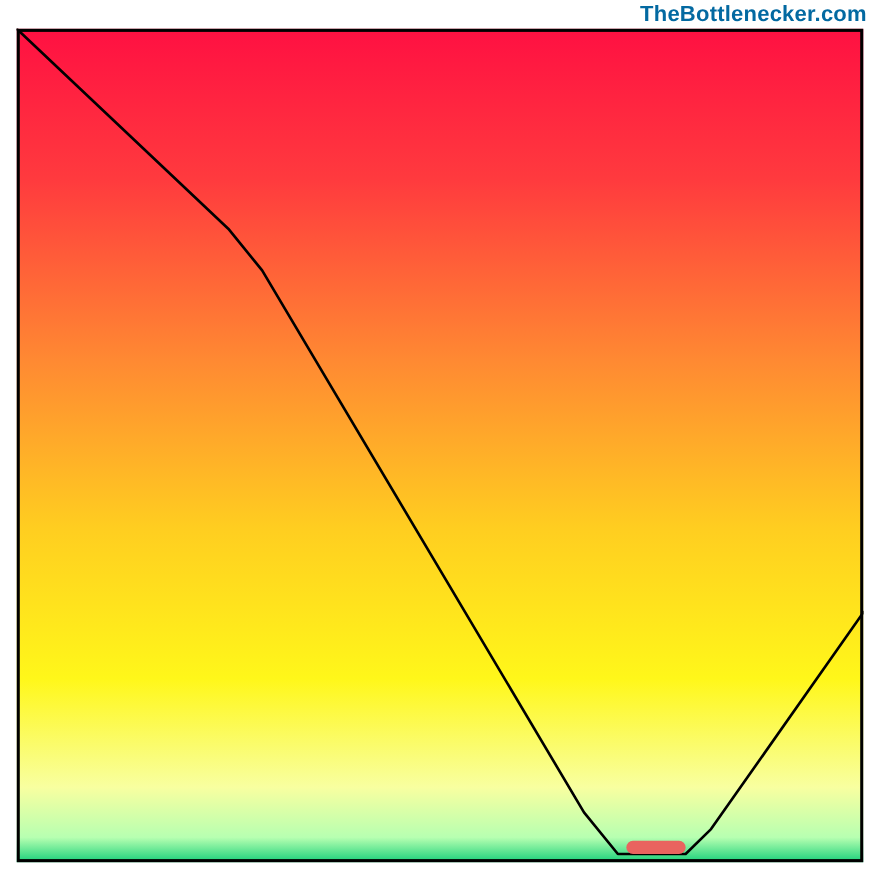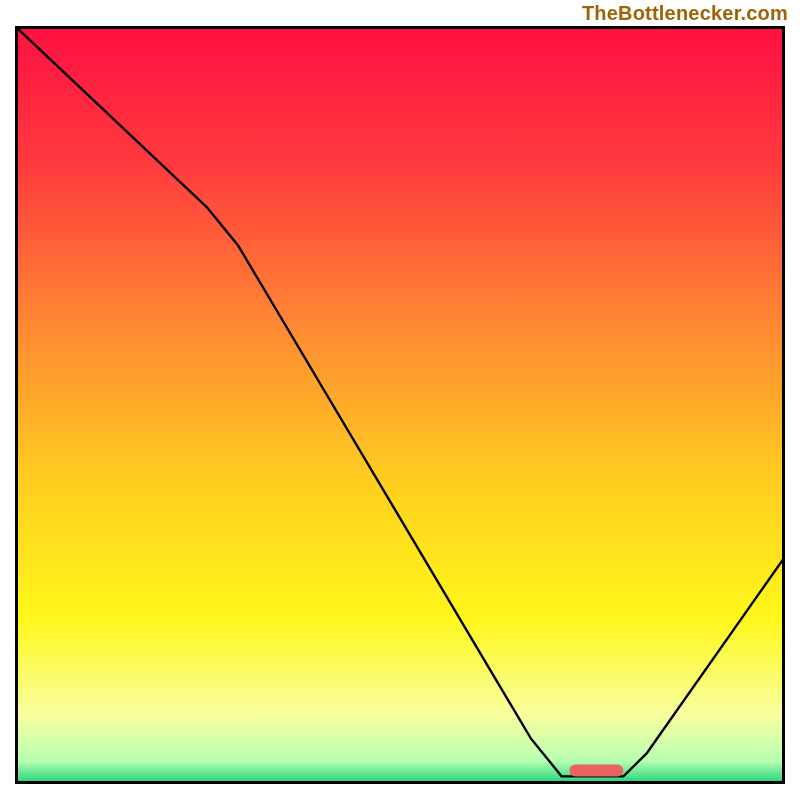--- a/index.html
+++ b/index.html
@@ -10,21 +10,21 @@
     background: #ffffff;
     overflow: hidden;
     font-family: Arial, Helvetica, sans-serif;
   }
   .watermark {
     position: absolute;
     top: 2px;
     right: 12px;
     font-size: 20px;
     font-weight: 600;
-    color: #a16207;
+    color: #0369a1;
     letter-spacing: 0.2px;
   }
   .plot-wrap {
     position: absolute;
     left: 15px;
     top: 26px;
     width: 770px;
     height: 758px;
   }
   .plot-svg {

